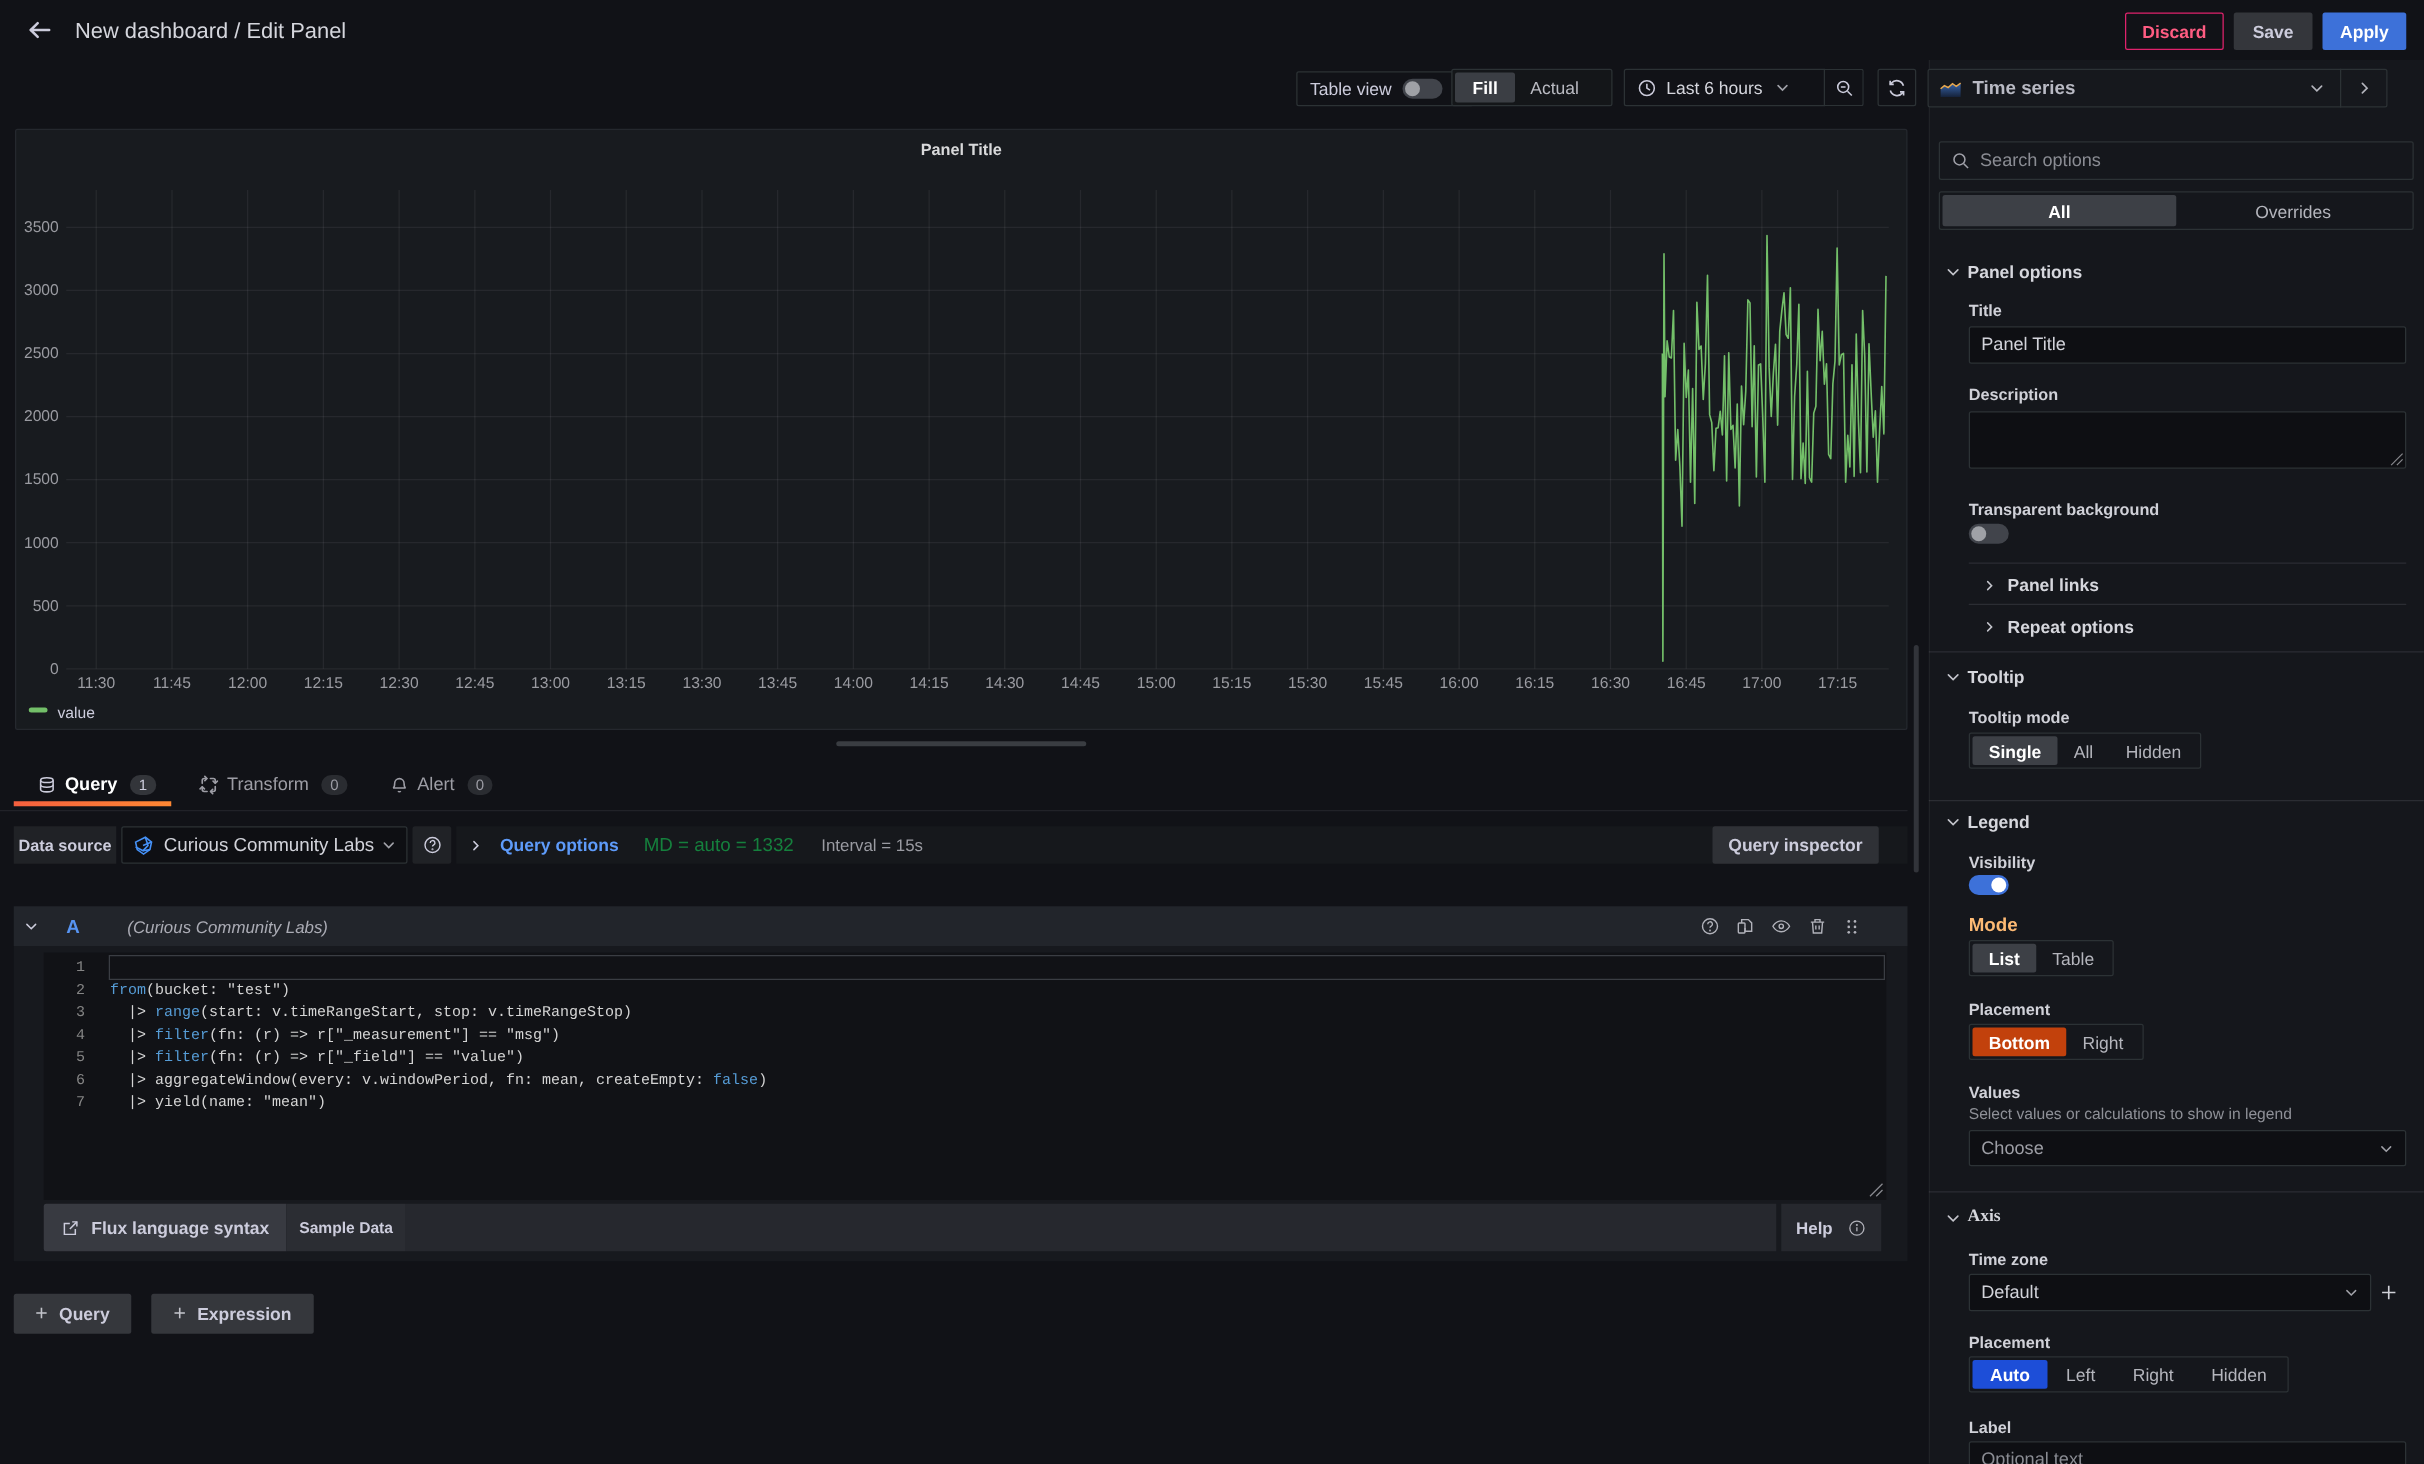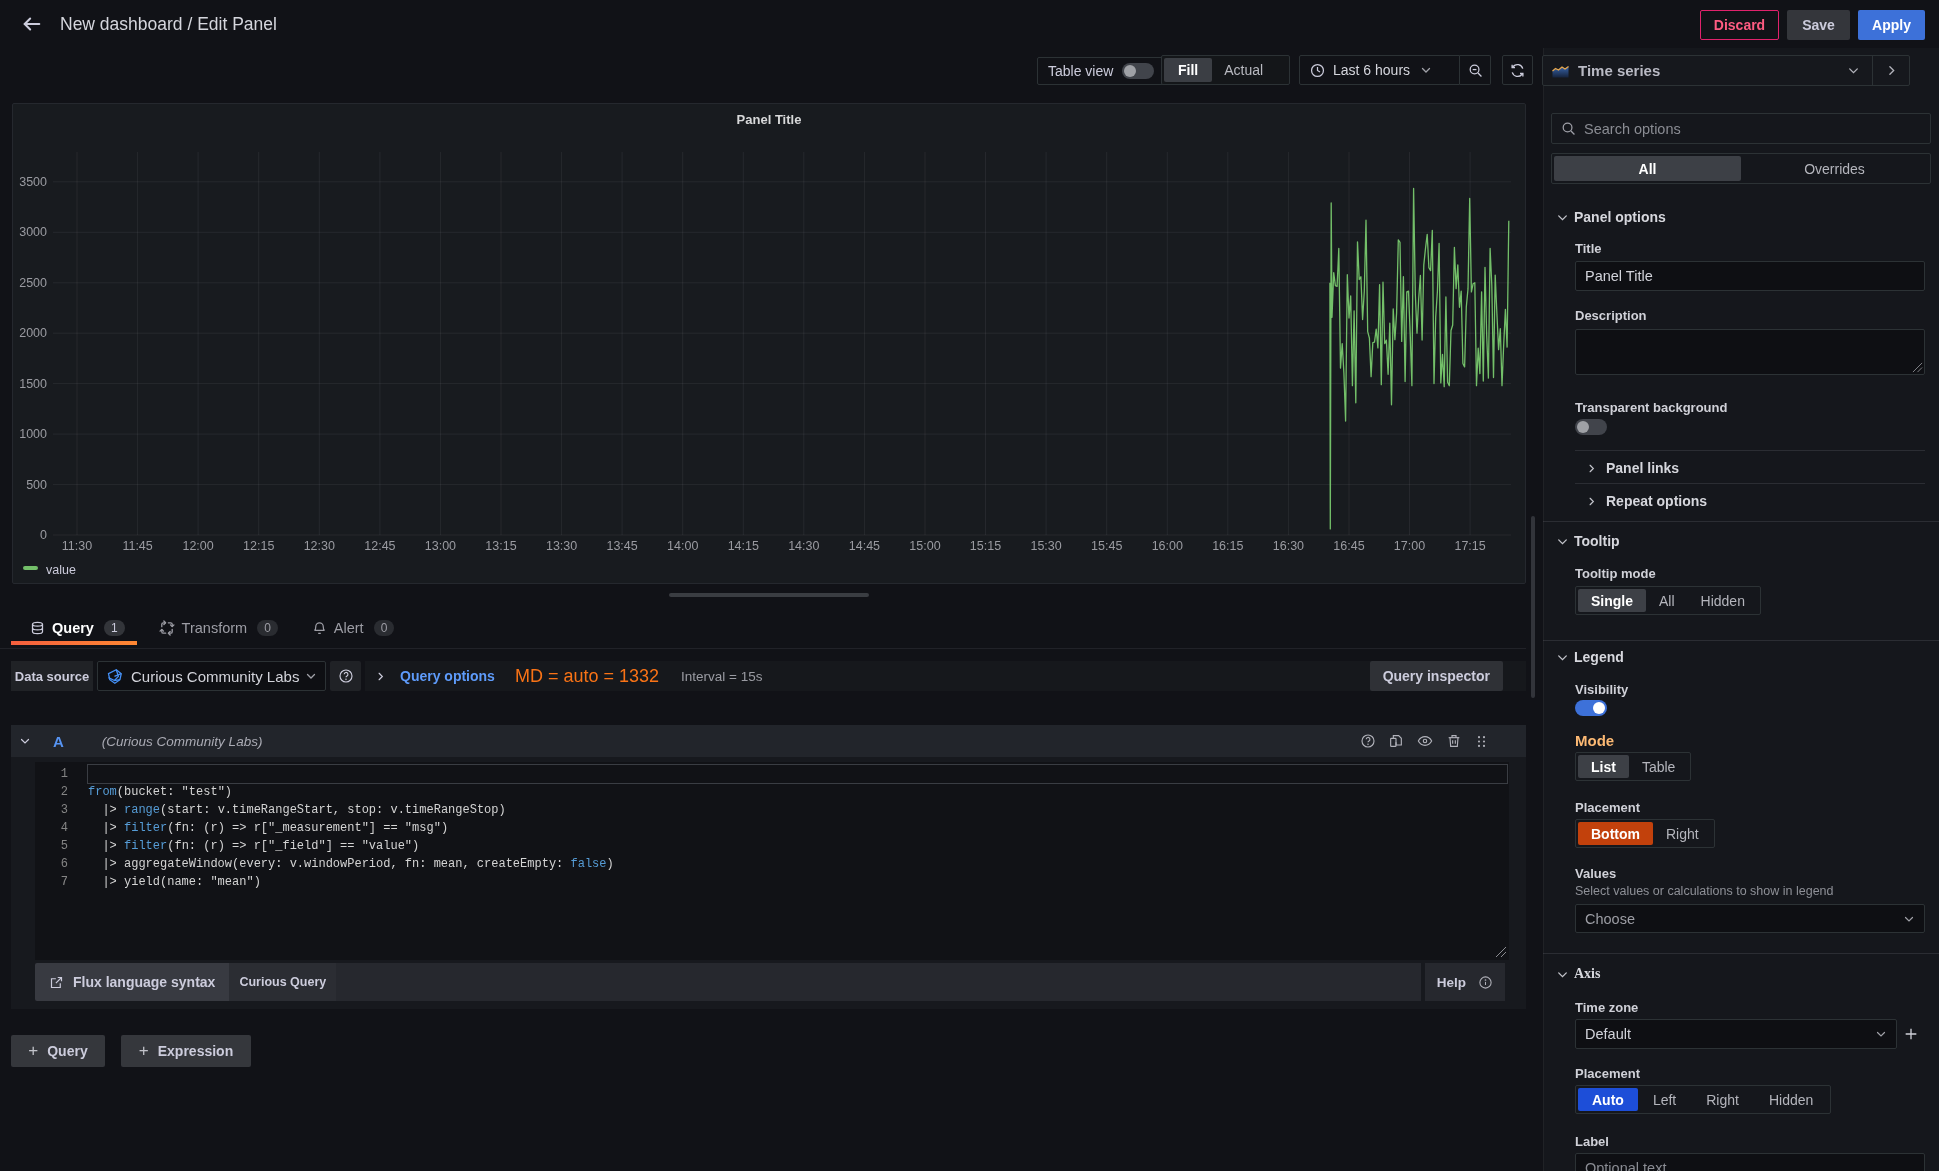--- a/index.html
+++ b/index.html
@@ -190,21 +190,21 @@
       <circle cx="12" cy="12" r="9"></circle>
       <path d="M9.3 9.5a2.8 2.8 0 1 1 4.2 2.4c-.9.5-1.5 1-1.5 2"></path>
       <circle cx="12" cy="17" r="0.4" fill="#ccccdc"></circle>
     </svg>
 </div>
 <div class="abs flex" style="left:365px; top:661px; width:1161px; height:30px; background:#16181c; padding:0 10px;">
   <svg width="11" height="11" viewBox="0 0 24 24" fill="none" stroke="#ccccdc" stroke-width="2.6" stroke-linecap="round">
       <path d="M9 5l7 7-7 7"></path>
     </svg>
   <span style="margin-left:14px; font-size:14px; font-weight:bold; color:#5e9bfa;">Query options</span>
-  <span style="margin-left:20px; font-size:18px; color:#f97316;">MD = auto = 1332</span>
+  <span style="margin-left:20px; font-size:15px; color:#15803d;">MD = auto = 1332</span>
   <span style="margin-left:22px; font-size:13.5px; color:#9a9ba2;">Interval = 15s</span>
   <span class="flex" style="margin-left:auto; margin-right:13px; height:30px; padding:0 13px; background:#2f3136; border-radius:2px; font-size:14px; font-weight:bold; color:#ccccdc;">Query inspector</span>
 </div>
 
 <div class="abs" style="left:11px; top:757px; width:1515px; height:252px; background:#17191e;"></div>
 <div class="abs flex" style="left:11px; top:725px; width:1515px; height:32px; background:#22252b; padding:0 8px;">
   <svg width="12" height="12" viewBox="0 0 24 24" fill="none" stroke="#ccccdc" stroke-width="2.4" stroke-linecap="round">
       <path d="M5 9l7 7 7-7"></path>
     </svg>
   <span style="margin-left:22px; font-size:15px; font-weight:bold; color:#5794f2;">A</span>
@@ -257,21 +257,21 @@
 
 <div class="abs flex" style="left:35px; top:963px; width:1470px; height:38px;">
   <span class="flex" style="height:100%; padding:12px 14px; background:#383a41; border-radius:2px 0 0 2px; font-size:14px; font-weight:bold; color:#ccccdc;">
     <svg width="15" height="15" viewBox="0 0 24 24" fill="none" stroke="#ccccdc" stroke-width="1.9">
         <path d="M14 4h6v6"></path>
         <path d="M20 4L11 13"></path>
         <path d="M18 13v7H4V6h7"></path>
       </svg>
     <span style="margin-left:9px;">Flux language syntax</span>
   </span>
-  <span class="flex" style="height:100%; padding:0 10px; background:#2b2d33; font-size:12.5px; font-weight:bold; color:#ccccdc;">Curious Query</span>
+  <span class="flex" style="height:100%; padding:0 10px; background:#2b2d33; font-size:12.5px; font-weight:bold; color:#ccccdc;">Sample Data</span>
   <span style="flex:1; height:100%; background:#26282e; margin-right:4px;"></span>
   <span class="flex" style="height:100%; width:80px; background:#26282e; justify-content:center; font-size:13.5px; font-weight:bold; color:#ccccdc;">Help
     <svg style="margin-left:12px;" width="15" height="15" viewBox="0 0 24 24" fill="none" stroke="#b1b2ba" stroke-width="1.7">
         <circle cx="12" cy="12" r="9"></circle>
         <path d="M12 11v5"></path>
         <circle cx="12" cy="8" r="0.5" fill="#b1b2ba"></circle>
       </svg>
   </span>
 </div>
 

